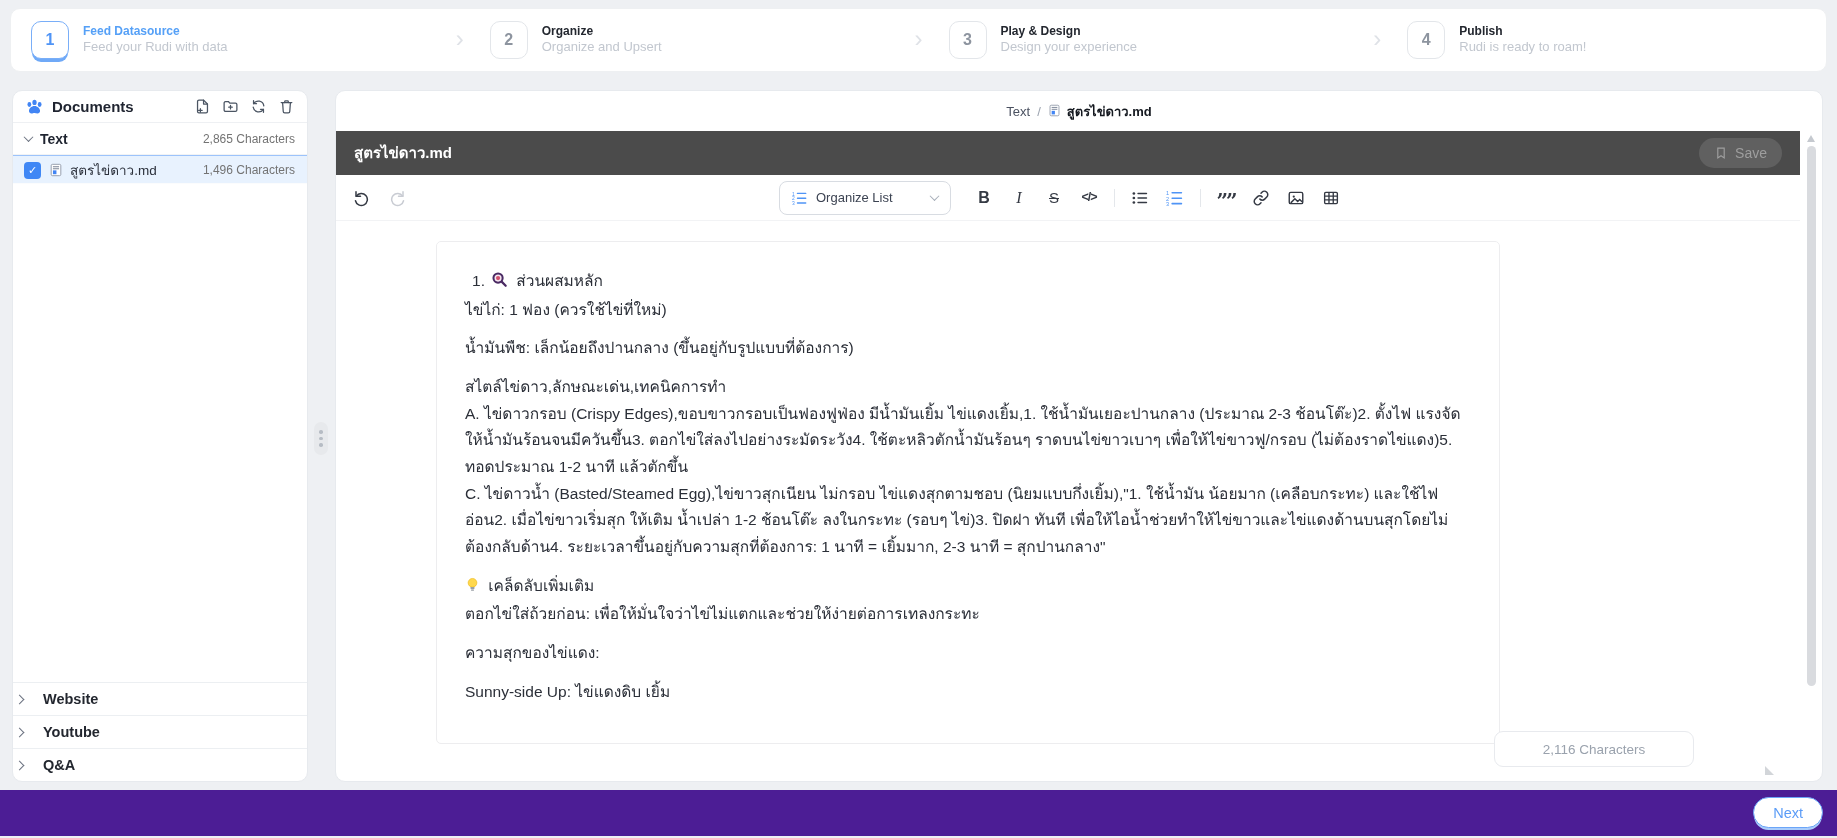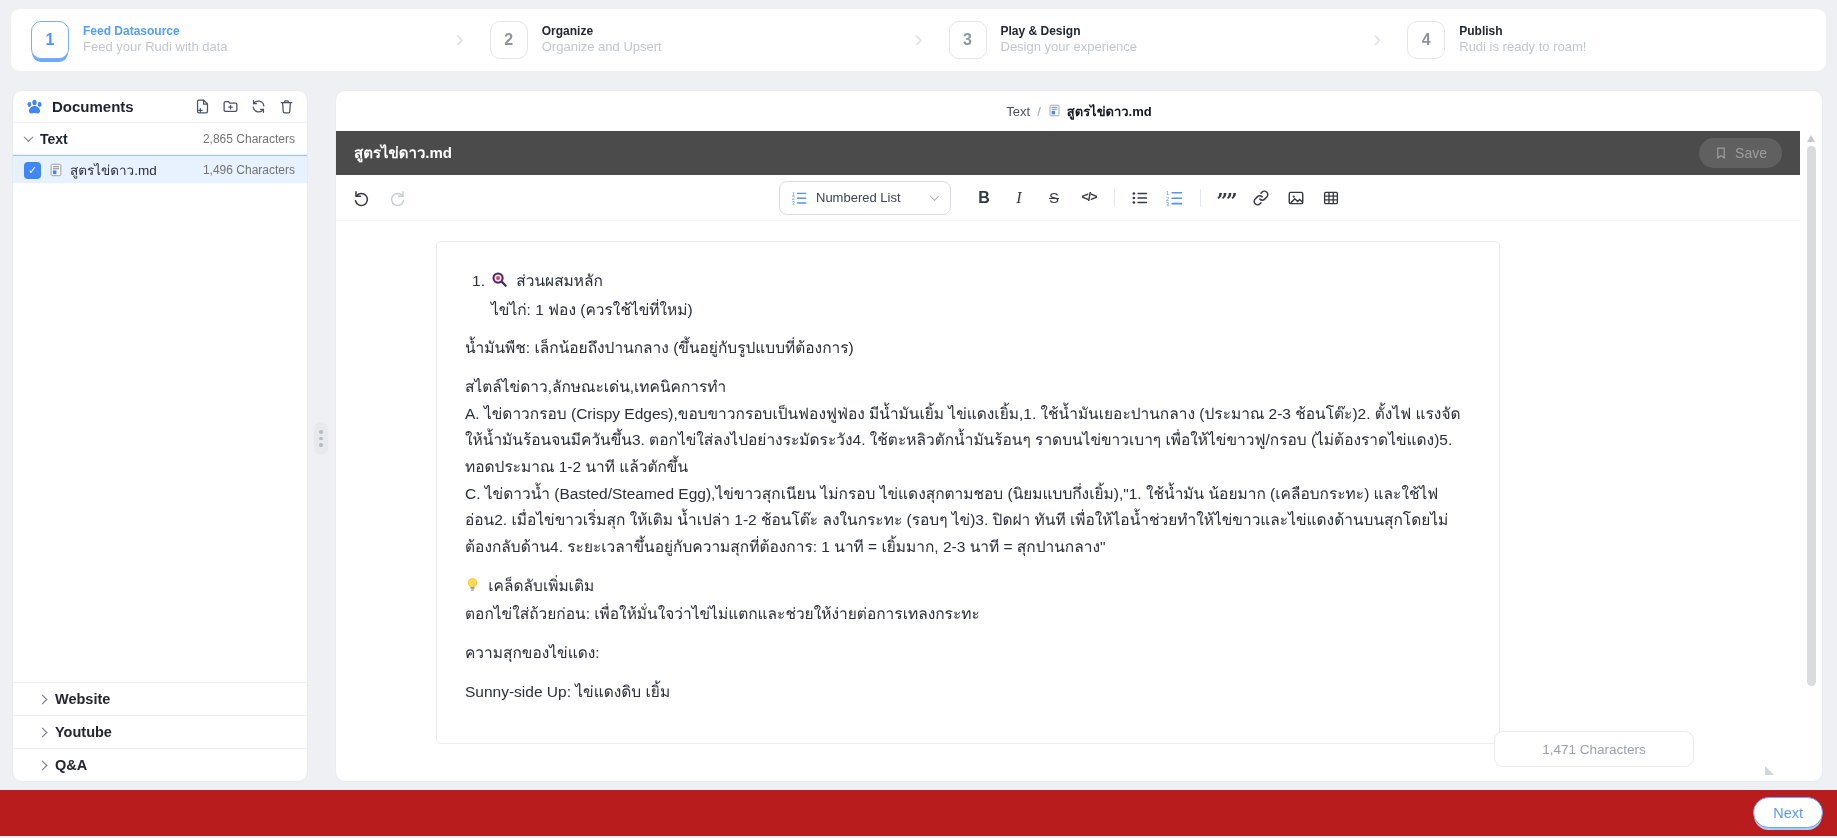--- a/index.html
+++ b/index.html
@@ -44,21 +44,21 @@
   .chars { font-size:12px; color:#737373; }
   .chev { width:7px; height:7px; border-right:1.7px solid #6b7280; border-bottom:1.7px solid #6b7280; flex:none; }
   .chev.down { transform:rotate(45deg) translate(-1px,-1px); }
   .chev.right { transform:rotate(-45deg); }
   .file-row { height:29px; display:flex; align-items:center; gap:7px; padding:0 12px 0 36px; font-size:13.5px; color:#2b303b; position:relative; border-bottom:1px solid #fbfcfd; cursor:pointer; flex:none; }
   .file-row .name { flex:1; white-space:nowrap; overflow:hidden; }
   .file-row.selected { background:#e8f2fe; border-top:1px solid #9cc3fb; }
   .checkbox { position:absolute; left:11px; top:6px; width:17px; height:17px; background:#3f87f5; border-radius:4px; color:#fff; font-size:11px; display:grid; place-items:center; cursor:pointer; }
   .doc-ico { width:14px; height:14px; flex:none; }
   .sb-spacer { flex:1; }
-  .sb-bottom-group { height:33px; display:flex; align-items:center; gap:9px; padding:0 26px; border-top:1px solid #eceff2; cursor:pointer; flex:none; }
+  .sb-bottom-group { height:33px; display:flex; align-items:center; gap:20px; padding:0 3px; border-top:1px solid #eceff2; cursor:pointer; flex:none; }
   .sb-bottom-group .lbl { font-weight:bold; font-size:14.5px; color:#23272f; }
   
   .drag-handle { position:absolute; left:314px; top:422px; width:14px; height:33px; background:#e7e9ec; border-radius:7px; display:flex; flex-direction:column; align-items:center; justify-content:center; gap:3px; cursor:col-resize; }
   .drag-handle i { width:3.5px; height:3.5px; border-radius:50%; background:#b6bcc4; }
   
   .main { position:absolute; left:335px; top:90px; width:1488px; height:692px; background:#fff; border:1px solid #e7eaee; border-radius:10px; overflow:hidden; }
   .breadcrumb { height:40px; display:flex; align-items:center; justify-content:center; gap:7px; font-size:13px; color:#4a5160; }
   .breadcrumb .sep { color:#9ca3af; }
   .breadcrumb .file { font-weight:bold; color:#14181f; display:flex; align-items:center; gap:5px; }
   .titlebar { height:44px; margin-right:22px; background:#4b4b4b; display:flex; align-items:center; padding:0 18px; }
@@ -82,29 +82,29 @@
   .b-code { font-size:12.5px; font-weight:bold; letter-spacing:-1px; }
   .b-quote { font-weight:bold; font-size:20px; letter-spacing:-2px; font-family:"DejaVu Serif",serif; transform:translateY(3px); }
   
   .editor { position:relative; height:562px; margin-right:22px; overflow:hidden; }
   .doc-page { margin:20px 0 0 100px; width:1064px; border:1px solid #ededef; border-radius:5px; padding:26px 28px; font-size:15.5px; line-height:1.72; color:#2b2f38; word-break:break-word; overflow-wrap:anywhere; }
   .para { margin:12px 0; }
   .para:first-child { margin-top:0; }
   .li-row { display:flex; gap:6px; align-items:baseline; }
   .li-marker { min-width:20px; text-align:right; }
   .li-icon, .inline-ico { display:inline-block; vertical-align:-2px; margin-right:4px; }
-  .li-line2 { margin-left:26px; }
+  .li-line2 { }
   .char-pill { position:absolute; right:106px; bottom:16px; width:200px; height:36px; border:1px solid #e8eaee; border-radius:9px; background:#fff; display:grid; place-items:center; font-size:13.5px; color:#9aa2ad; }
   
   .scrollbar { position:absolute; right:4px; top:42px; bottom:6px; width:14px; }
   .sb-up { width:0; height:0; margin:2px auto 4px; border-left:4.5px solid transparent; border-right:4.5px solid transparent; border-bottom:7px solid #c5c9cf; }
   .sb-thumb { width:9px; margin:0 auto; height:540px; background:#d9dbdf; border-radius:5px; cursor:grab; }
   .resize-grip { position:absolute; right:26px; bottom:8px; width:0; height:0; border-left:9px solid transparent; border-bottom:9px solid #c7cacf; transform:rotate(90deg); opacity:.8; }
   
-  .footer { position:absolute; left:0; top:790px; width:1837px; height:46px; background:#b91c1c; }
+  .footer { position:absolute; left:0; top:790px; width:1837px; height:46px; background:#4c1d95; }
   .next-btn { position:absolute; right:14px; top:7px; height:31px; padding:0 19px; background:#fff; border:1.5px solid #6ba5f8; border-radius:16px; color:#5b9cf7; font-size:14.5px; cursor:pointer; box-shadow:0 3px 0 -1px #a9ccfb; }
 </style>
 </head>
 <body>
 
 <header class="stepper">
   <div class="step active">
     <div class="step-num">1</div>
     <div class="step-text">
       <div class="step-title">Feed Datasource</div>
@@ -267,21 +267,21 @@
     <span class="t-spacer"></span>
     <button class="fmt-select">
       <svg width="16" height="16" viewBox="0 0 20 20" fill="#4f94f6">
           <text x="0" y="7" font-size="6.2">1</text>
           <text x="0" y="13" font-size="6.2">2</text>
           <text x="0" y="19" font-size="6.2">3</text>
           <rect x="6" y="3.4" width="12" height="1.7" rx=".8"></rect>
           <rect x="6" y="9.4" width="12" height="1.7" rx=".8"></rect>
           <rect x="6" y="15.4" width="12" height="1.7" rx=".8"></rect>
         </svg>
-      <span class="lbl">Numbered List</span>
+      <span class="lbl">Organize List</span>
       <i class="chev down"></i>
     </button>
     <button class="t-icon b-bold">B</button>
     <button class="t-icon b-italic">I</button>
     <button class="t-icon b-strike">S</button>
     <button class="t-icon b-code">&lt;/&gt;</button>
     <span class="t-sep"></span>
     <button class="t-icon">
       <svg viewBox="0 0 20 20" fill="currentColor">
           <circle cx="3.2" cy="5" r="1.5"></circle>
@@ -374,21 +374,21 @@
       <div class="para">
         <div>ความสุกของไข่แดง:</div>
       </div>
 
       <div class="para">
         <div>Sunny-side Up: ไข่แดงดิบ เยิ้ม</div>
       </div>
 
     </div>
 
-    <div class="char-pill">1,471 Characters</div>
+    <div class="char-pill">2,116 Characters</div>
     <div class="resize-grip"></div>
   </div>
 
   <div class="scrollbar">
     <div class="sb-up"></div>
     <div class="sb-thumb"></div>
   </div>
 
 </main>
 

